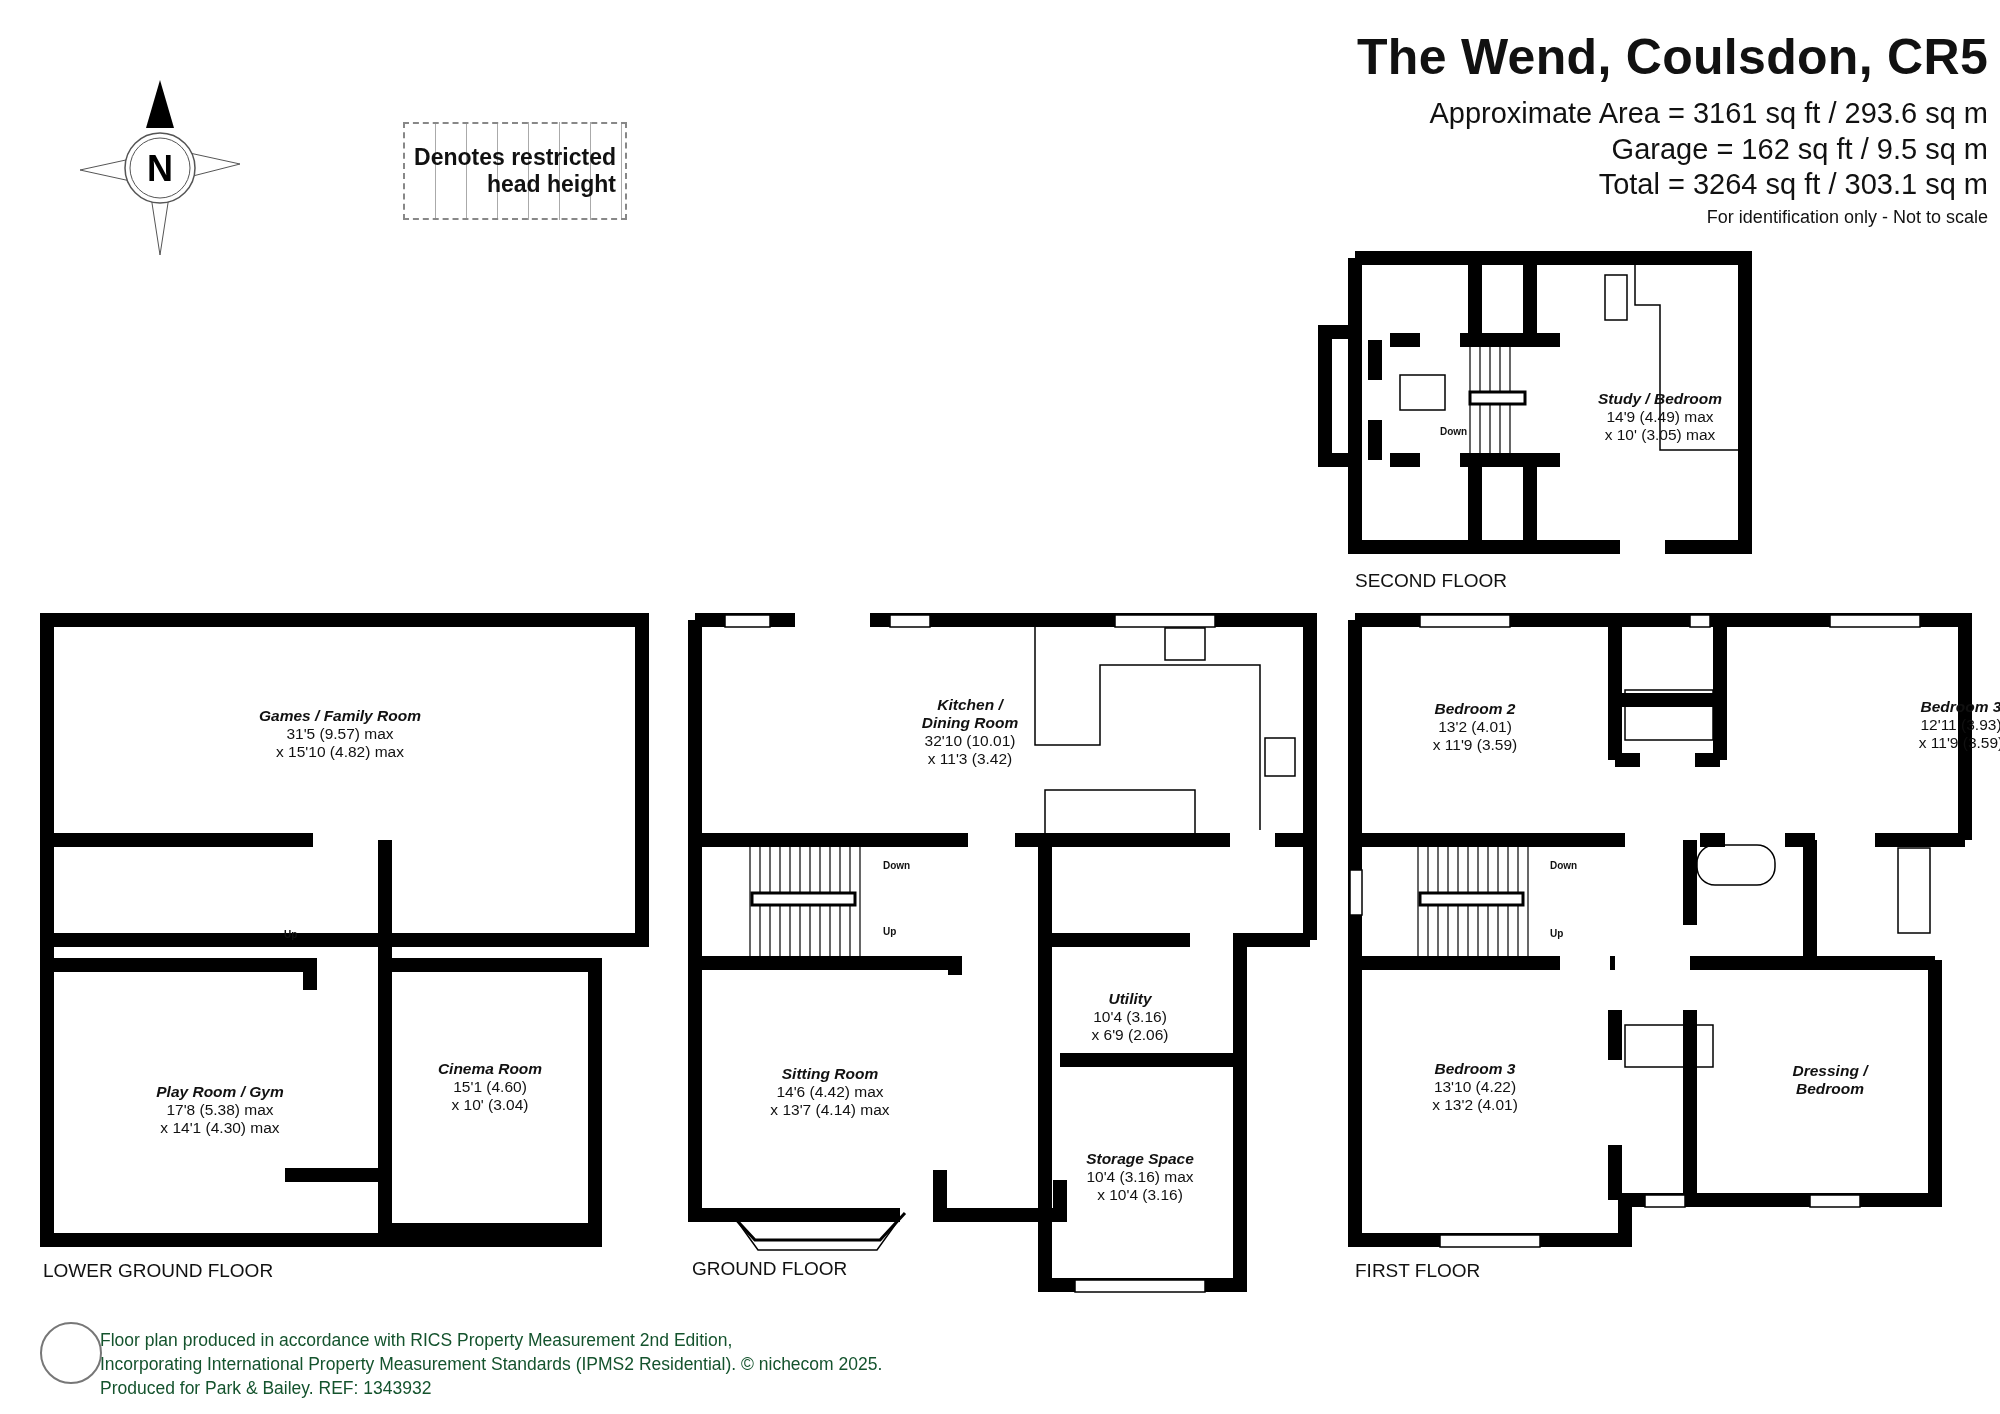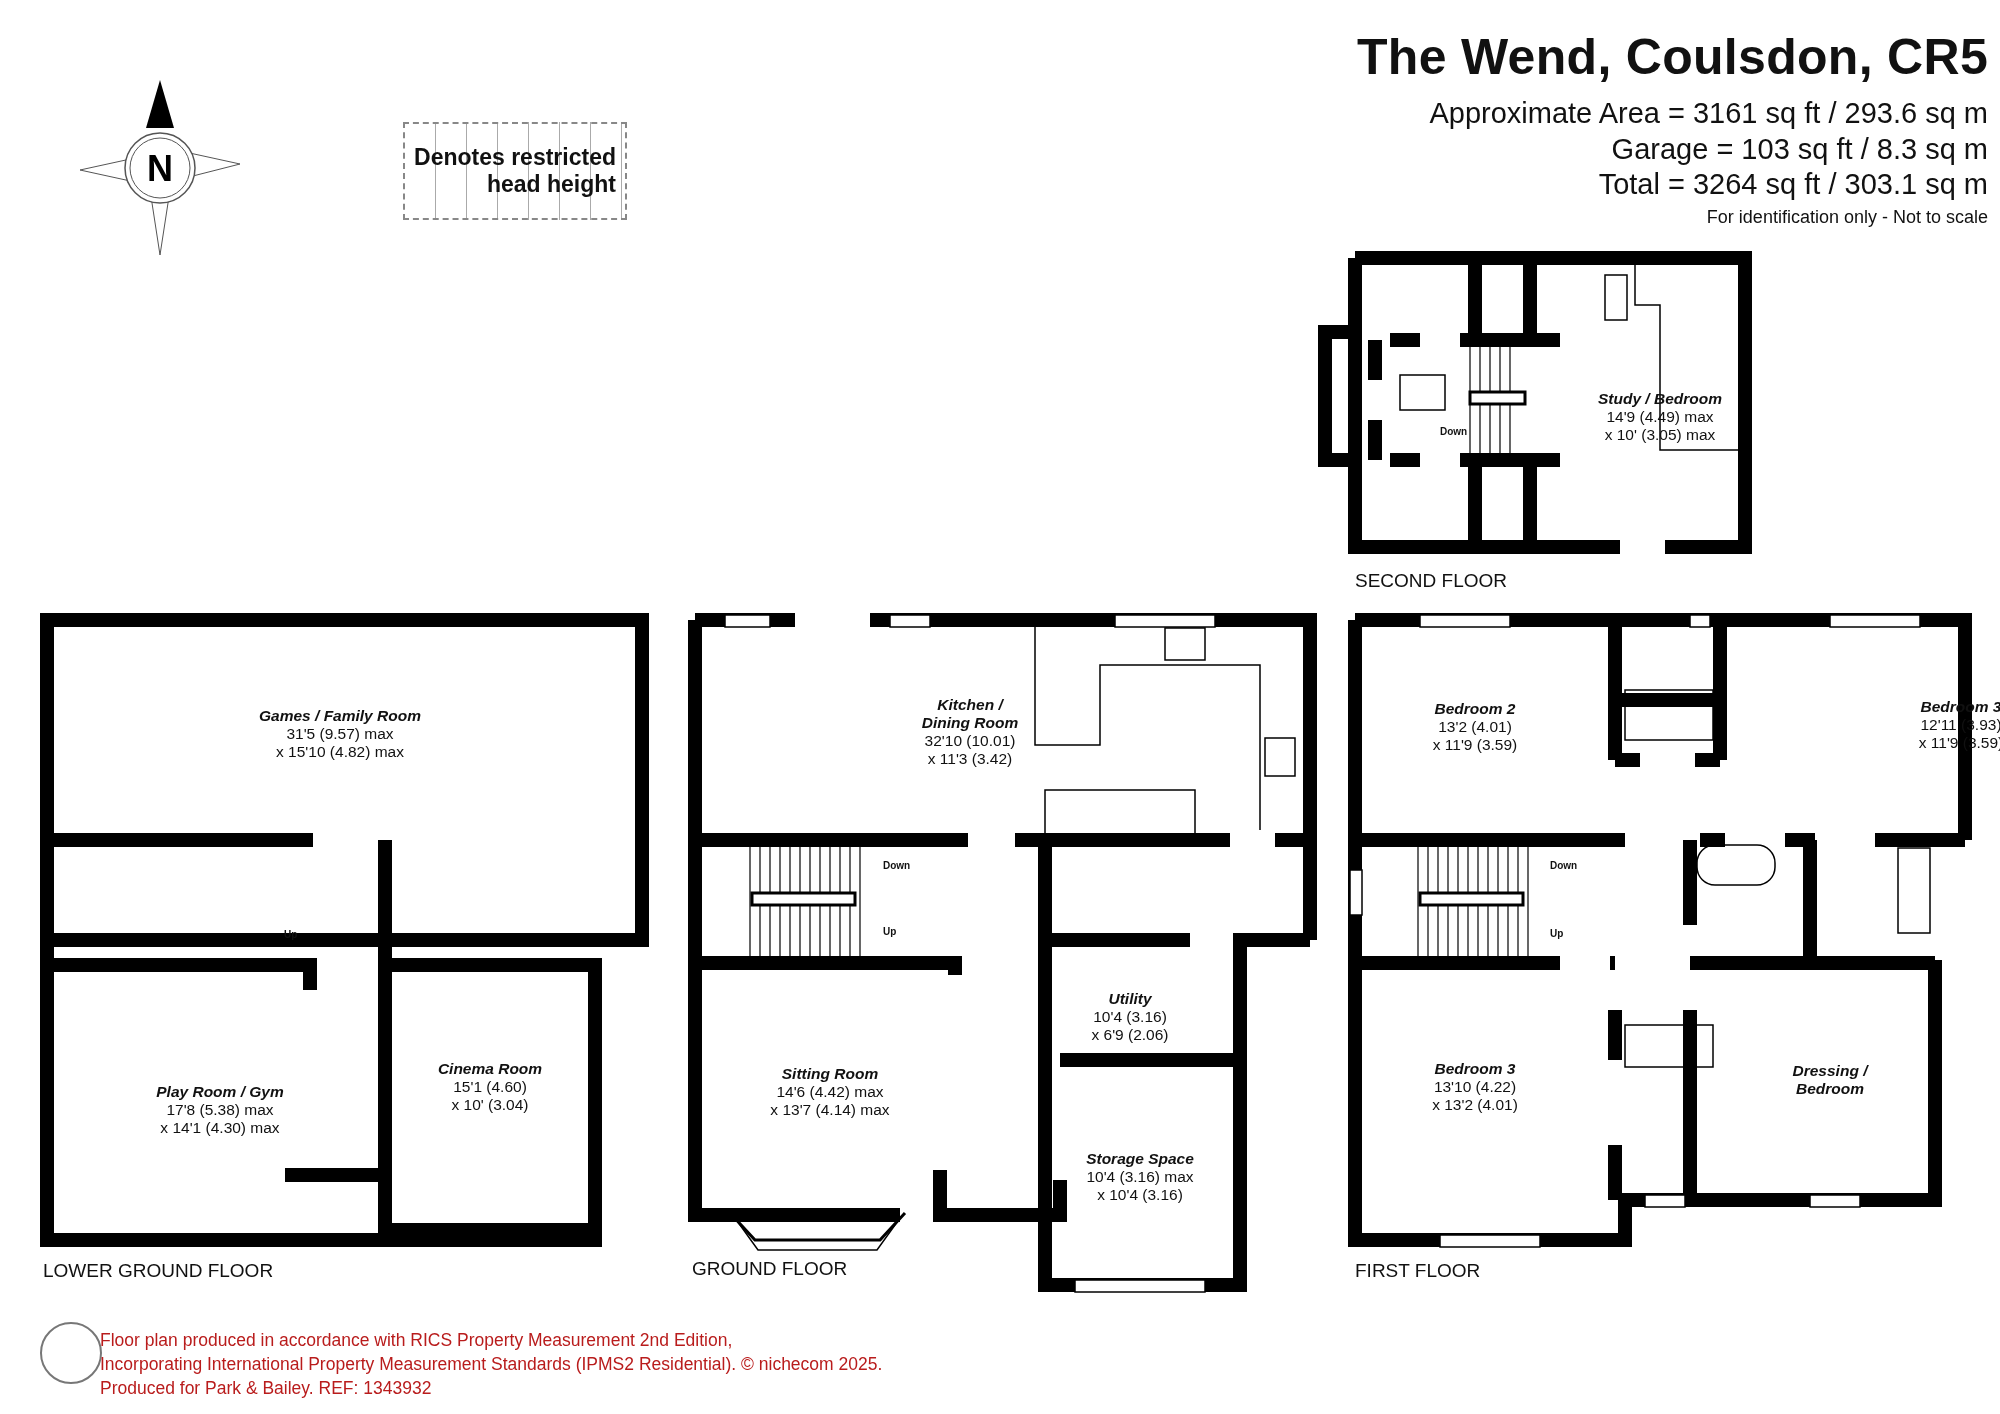--- a/index.html
+++ b/index.html
@@ -8,30 +8,30 @@
   .title { right:12px; top:28px; font-size:50px; font-weight:bold; text-align:right; letter-spacing:0.3px; }
   .area-line { right:12px; font-size:29px; text-align:right; }
   .note { right:12px; top:207px; font-size:18px; text-align:right; }
   .legend { left:403px; top:122px; width:220px; height:94px; border:2px dashed #888;
     background-image: repeating-linear-gradient(90deg, transparent 0 30px, #aaa 30px 31px);
     display:flex; align-items:center; justify-content:center; text-align:right; font-weight:bold; font-size:23px; line-height:27px; }
   .floor-label { font-size:19px; font-weight:normal; }
   .room { text-align:center; font-size:15.5px; line-height:18px; }
   .room .name { font-weight:bold;font-style:italic; }
   .small { font-size:10px; font-weight:bold; }
-  .footer { left:100px; top:1328px; font-size:17.5px; color:#b91c1c; line-height:24px; }
+  .footer { left:100px; top:1328px; font-size:17.5px; color:#14532d; line-height:24px; }
   .footer-icon { left:40px; top:1322px; width:58px; height:58px; border:2px solid #777; border-radius:50%; }
   svg.plan { position:absolute; left:0; top:0; }
 </style>
 </head>
 <body>
 
 <div class="abs title">The Wend, Coulsdon, CR5</div>
 <div class="abs area-line" style="top:97px">Approximate Area = 3161 sq ft / 293.6 sq m</div>
-<div class="abs area-line" style="top:133px">Garage = 103 sq ft / 8.3 sq m</div>
+<div class="abs area-line" style="top:133px">Garage = 162 sq ft / 9.5 sq m</div>
 <div class="abs area-line" style="top:168px">Total = 3264 sq ft / 303.1 sq m</div>
 <div class="abs note">For identification only - Not to scale</div>
 
 <svg class="abs" style="left:80px;top:80px" width="160" height="175" viewBox="0 0 160 175">
   <polygon points="80,0 66,48 94,48" fill="#000"></polygon>
   <polygon points="80,175 70,110 90,110" fill="none" stroke="#555" stroke-width="1"></polygon>
   <polygon points="0,90 55,78 55,102" fill="none" stroke="#555" stroke-width="1"></polygon>
   <polygon points="160,84 105,72 105,98" fill="none" stroke="#555" stroke-width="1"></polygon>
   <circle cx="80" cy="88" r="35" fill="#fff" stroke="#555" stroke-width="1.5"></circle>
   <circle cx="80" cy="88" r="30" fill="#fff" stroke="#555" stroke-width="1"></circle>

